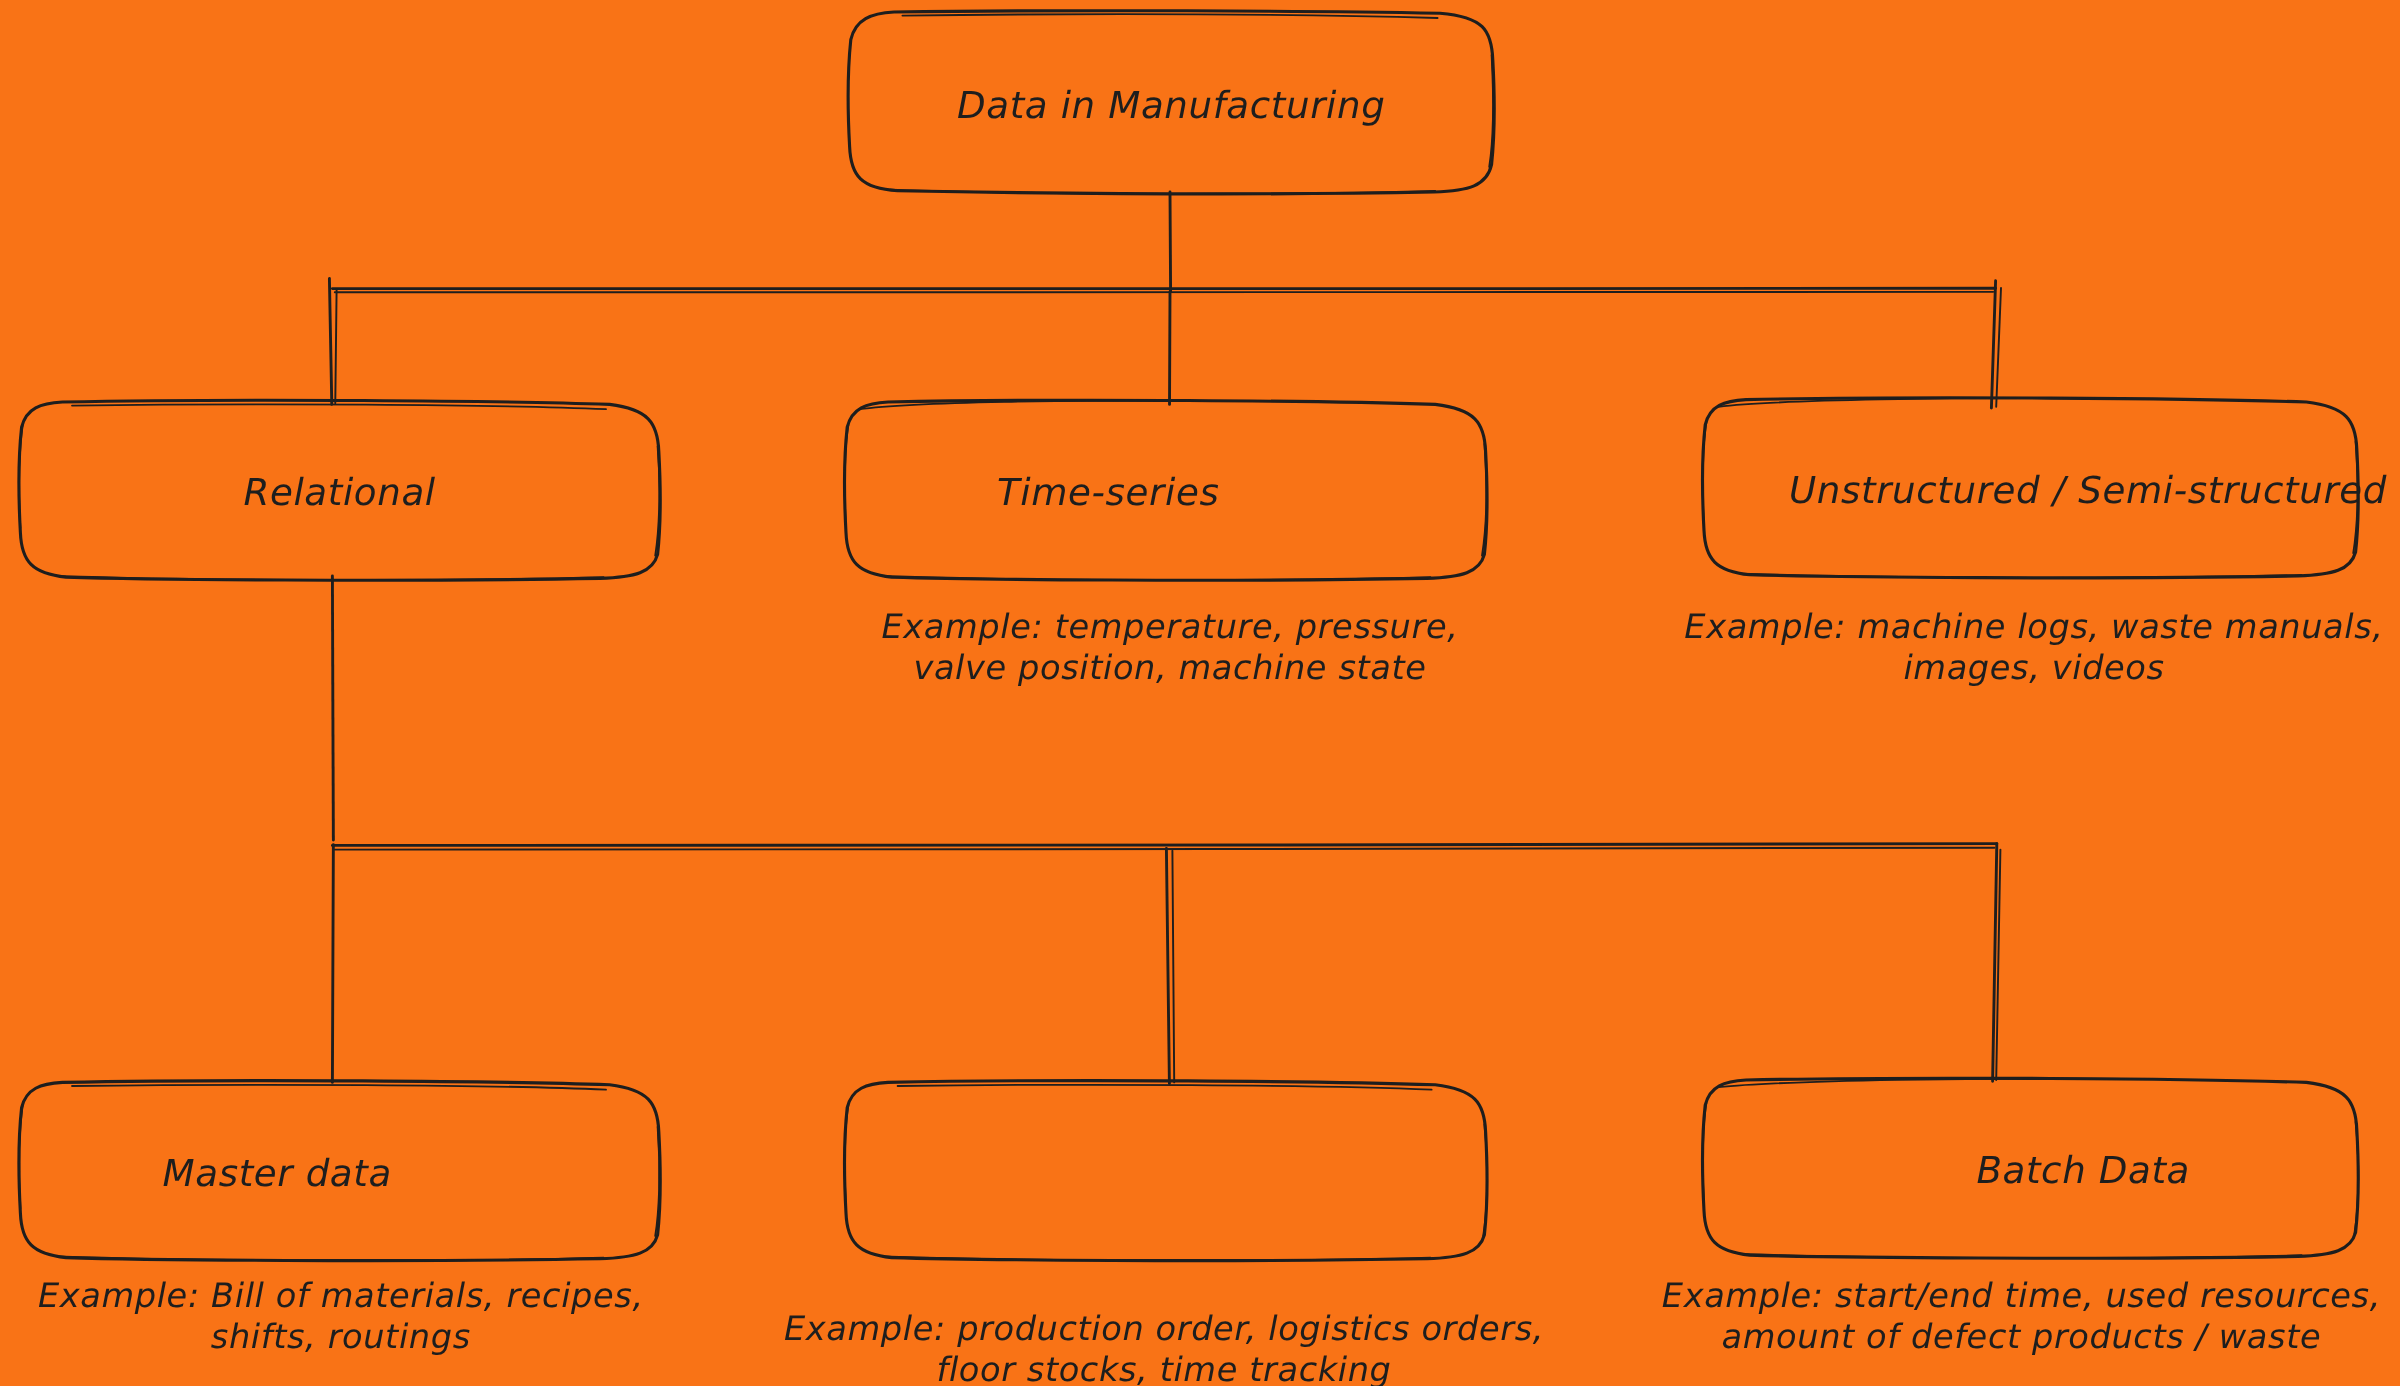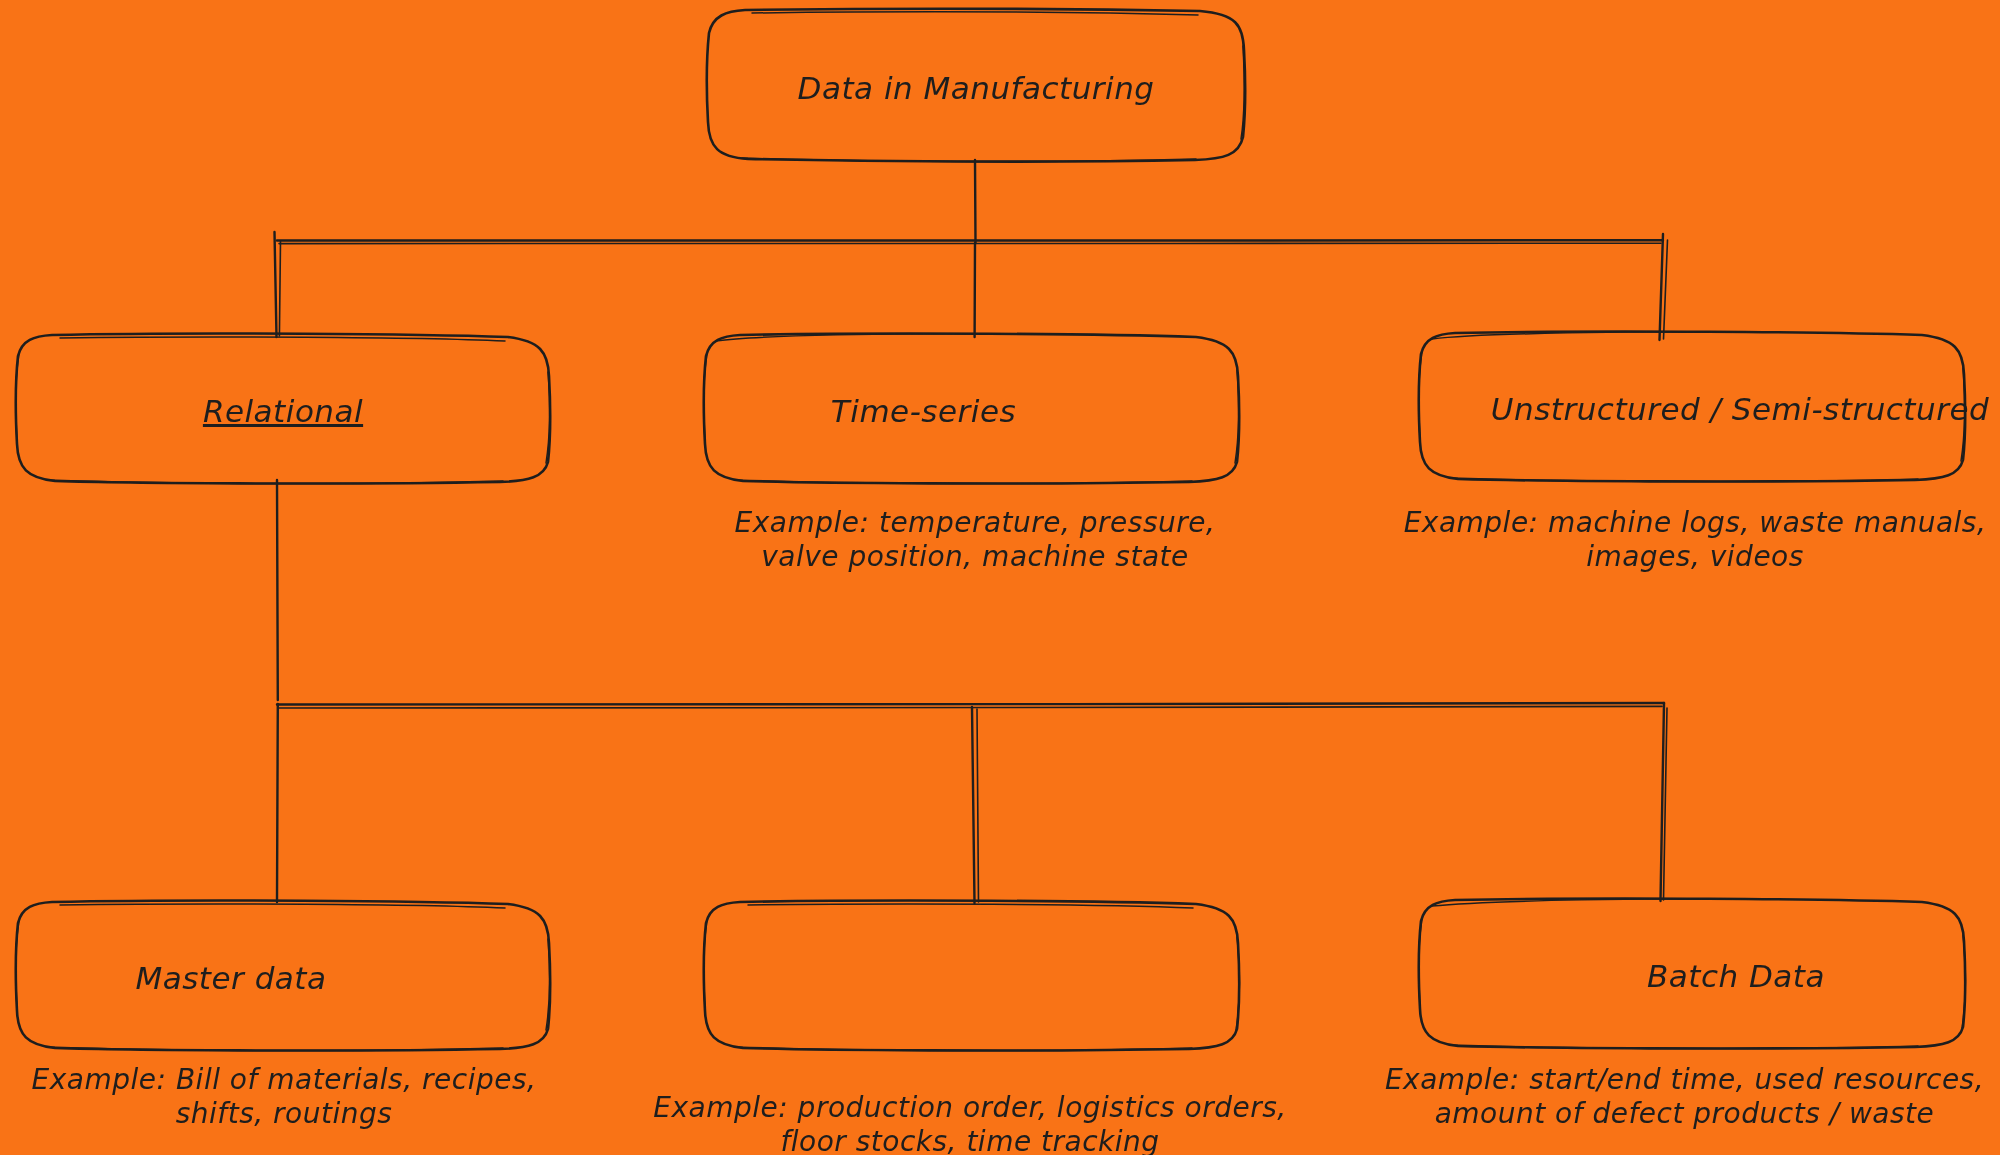--- a/index.html
+++ b/index.html
@@ -191,21 +191,21 @@
                C 1425 905, 1437 901, 1455 900 Z"></path>
       <path d="M1432 906 C 1490 900, 1660 898, 1770 899" stroke-width="1.5"></path>
       <path d="M1963 935 C 1967 975, 1965 1009, 1962 1028" stroke-width="1.5"></path>
       <path d="M1451 1045 C 1610 1050, 1815 1049, 1918 1046" stroke-width="1.5"></path>
       <path d="M1420 1005 C 1418 971, 1419 937, 1422 919" stroke-width="1.5"></path>
     </g>
   </svg>
 
   <div class="node-label" style="left:708px; top:70px; width:536px;">Data in Manufacturing</div>
 
-  <div class="node-label" style="left:17px; top:393px; width:532px;text-decoration:underline;">Relational</div>
+  <div class="node-label" style="left:17px; top:393px; width:532px;">Relational</div>
 
   <div class="node-label" style="left:705px; top:393px; width:437px;">Time-series</div>
 
   <div class="node-label" style="left:1420px; top:391px; width:640px;">Unstructured / Semi-structured</div>
 
   <div class="node-label" style="left:17px; top:960px; width:428px;">Master data</div>
 
 
   <div class="node-label" style="left:1420px; top:958px; width:632px;">Batch Data</div>
 

